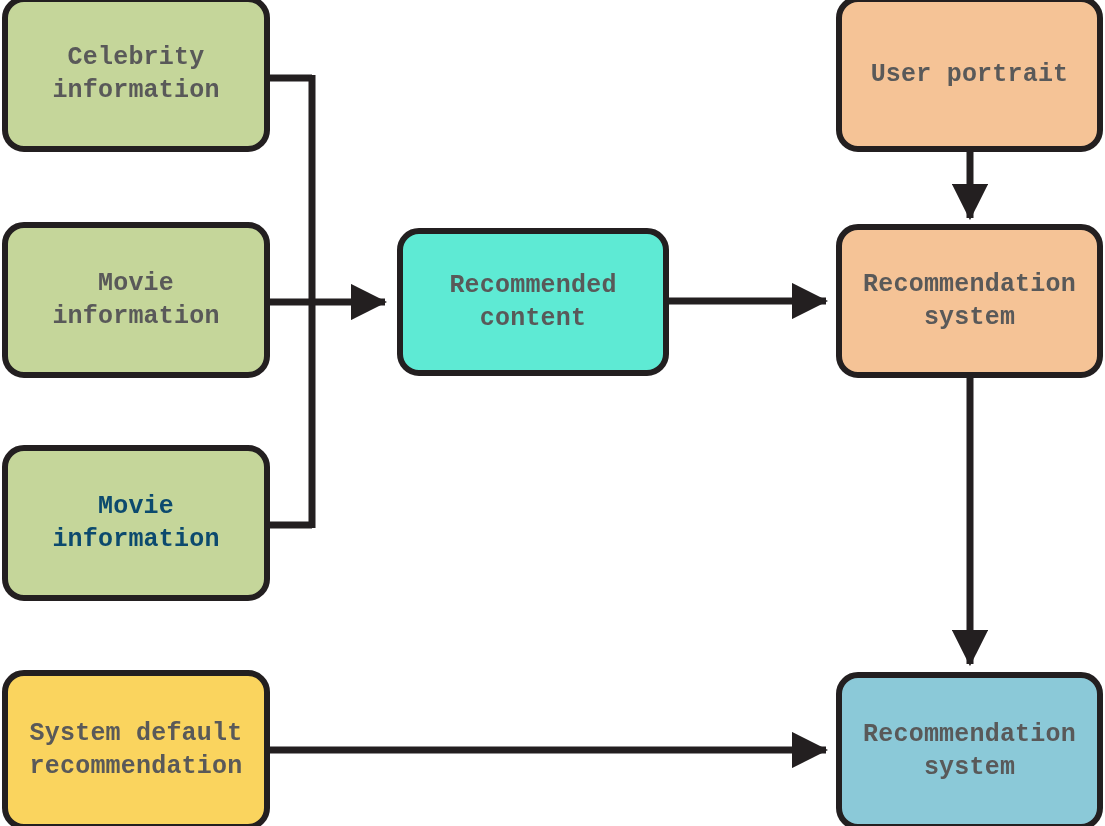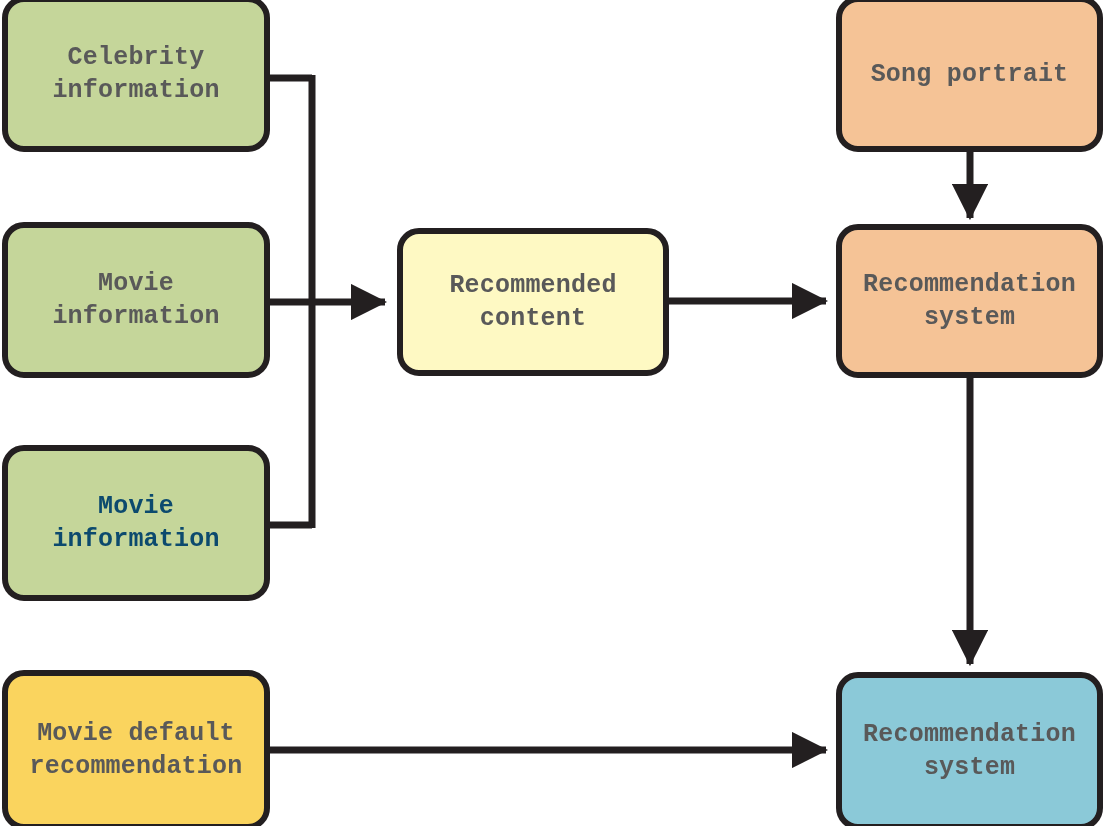--- a/index.html
+++ b/index.html
@@ -95,36 +95,36 @@
   <div class="node" style="left: 2px; top: 222px; width: 268px; height: 156px; background: rgb(197, 214, 154); border-color: rgb(35, 31, 32); color: rgb(89, 89, 89);">
     <span class="label">Movie
 information</span>
   </div>
 
   <div class="node" style="left: 2px; top: 445px; width: 268px; height: 156px; background: rgb(197, 214, 154); border-color: rgb(35, 31, 32); color: #0c4a6e;">
     <span class="label">Movie
 information</span>
   </div>
 
-  <div class="node" style="left: 397px; top: 228px; width: 272px; height: 148px; background: #fef9c3; border-color: rgb(35, 31, 32); color: rgb(89, 89, 89);">
+  <div class="node" style="left: 397px; top: 228px; width: 272px; height: 148px; background: #5eead4; border-color: rgb(35, 31, 32); color: rgb(89, 89, 89);">
     <span class="label">Recommended
 content</span>
   </div>
 
   <div class="node" style="left: 836px; top: -4px; width: 267px; height: 156px; background: rgb(245, 195, 150); border-color: rgb(35, 31, 32); color: rgb(89, 89, 89);">
-    <span class="label">Song portrait</span>
+    <span class="label">User portrait</span>
   </div>
 
   <div class="node" style="left: 836px; top: 224px; width: 267px; height: 154px; background: rgb(245, 195, 150); border-color: rgb(35, 31, 32); color: rgb(89, 89, 89);">
     <span class="label">Recommendation
 system</span>
   </div>
 
   <div class="node" style="left: 2px; top: 670px; width: 268px; height: 160px; background: rgb(250, 212, 94); border-color: rgb(35, 31, 32); color: rgb(89, 89, 89);">
-    <span class="label">Movie default
+    <span class="label">System default
 recommendation</span>
   </div>
 
   <div class="node" style="left: 836px; top: 672px; width: 267px; height: 158px; background: rgb(139, 201, 216); border-color: rgb(35, 31, 32); color: rgb(89, 89, 89);">
     <span class="label">Recommendation
 system</span>
   </div>
 
 </div>
 

